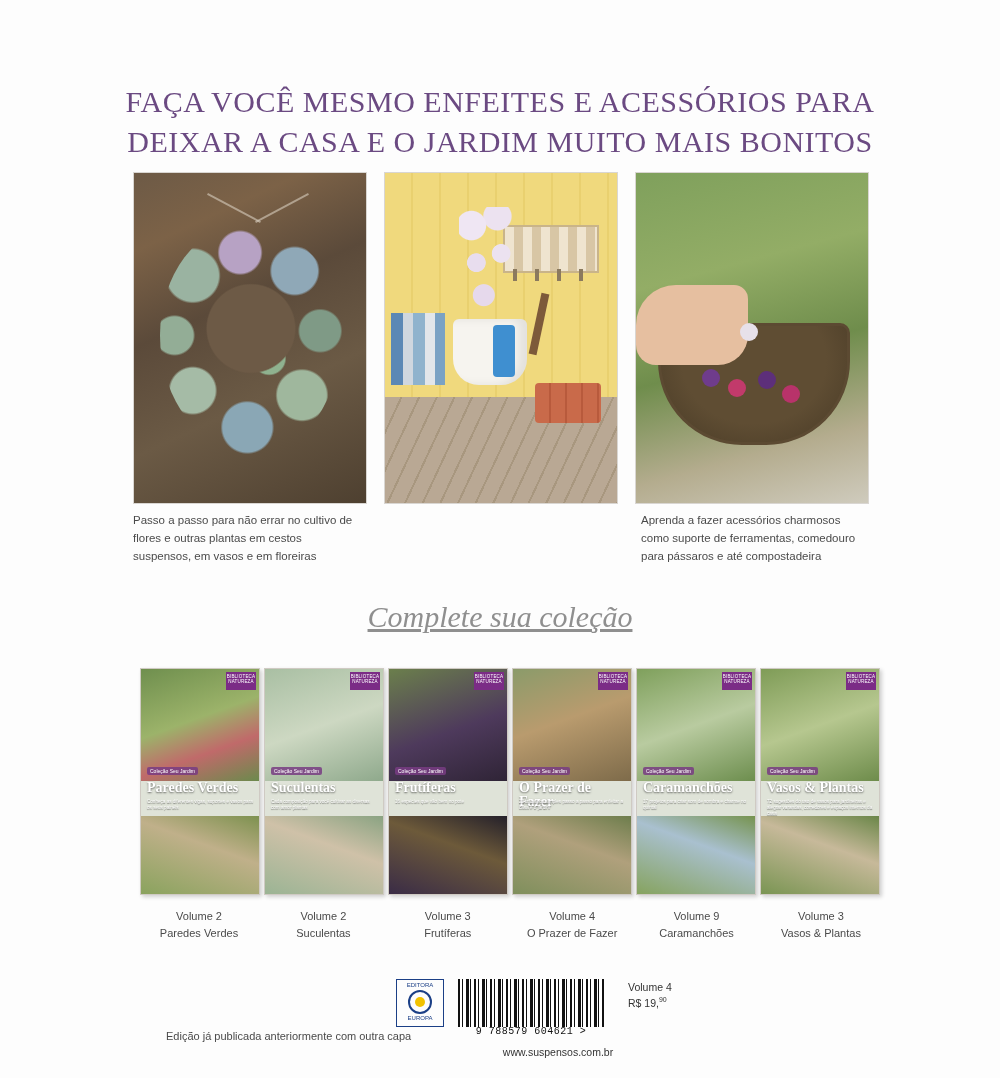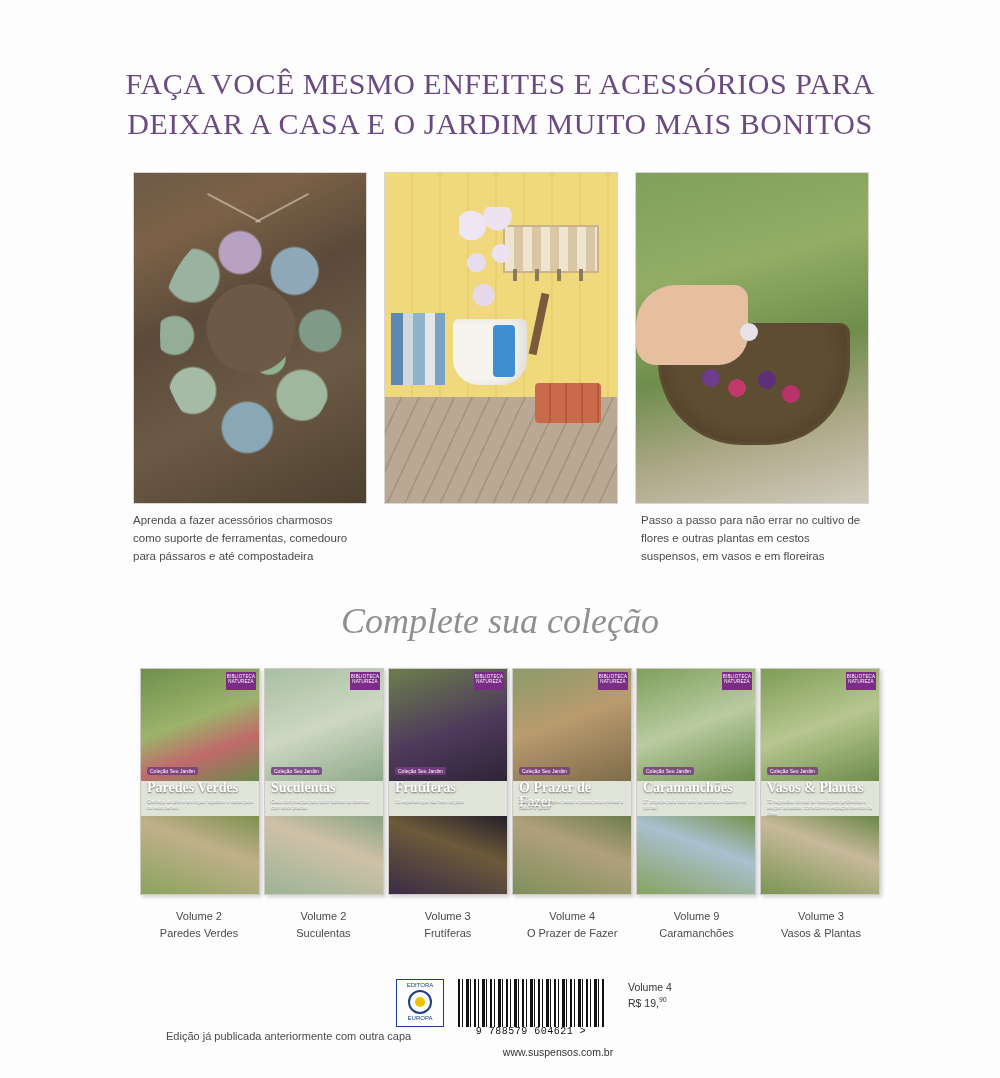--- a/index.html
+++ b/index.html
@@ -11,21 +11,21 @@
     overflow:hidden;
     position:relative;
   }
   .page{
     position:absolute;inset:0;
     background:#fdfdfd;
   }
   
   .headline{
     position:absolute;
-    left:120px;top:64px;width:760px;
+    left:120px;top:82px;width:760px;
     text-align:center;
     font-family:"Liberation Serif", serif;
     font-size:30px;
     letter-spacing:0.5px;
     line-height:1.32;
     color:#6b4a82;
     font-weight:400;
   }
   
   .photos{
@@ -97,21 +97,21 @@
     position:absolute;left:133px;top:512px;width:736px;
     display:flex;justify-content:space-between;
   }
   .caption{
     width:228px;font-size:11.5px;line-height:1.55;color:#4a4a4a;
   }
   
   .collection-title{
     position:absolute;left:0;top:600px;width:1000px;text-align:center;
     font-family:"Liberation Serif", serif;
-    font-style:italic;font-size:36px;color:#8f8f8f;
+    font-style:italic;font-size:30px;color:#8f8f8f;text-decoration:underline;
   }
   
   .books-row{
     position:absolute;left:140px;top:660px;width:740px;height:235px;
     display:flex;justify-content:space-between;align-items:flex-end;
   }
   .book{
     width:118px;height:225px;position:relative;
     border:1px solid #cfcac3;
     box-shadow:2px 2px 4px rgba(0,0,0,.18);
@@ -235,22 +235,22 @@
       <div class="hands"></div>
       <div class="flower" style="left:66px;top:196px;background:#6f3c8c"></div>
       <div class="flower" style="left:92px;top:206px;background:#c23a6b"></div>
       <div class="flower" style="left:122px;top:198px;background:#5d2f7a"></div>
       <div class="flower" style="left:146px;top:212px;background:#b8336a"></div>
       <div class="flower" style="left:104px;top:150px;background:#e7e1ea"></div>
     </div>
   </div>
 
   <div class="captions">
+    <div class="caption">Passo a passo para não errar no cultivo de flores e outras plantas em cestos suspensos, em vasos e em floreiras</div>
     <div class="caption">Aprenda a fazer acessórios charmosos como suporte de ferramentas, comedouro para pássaros e até compostadeira</div>
-    <div class="caption">Passo a passo para não errar no cultivo de flores e outras plantas em cestos suspensos, em vasos e em floreiras</div>
   </div>
 
   <div class="collection-title">Complete sua coleção</div>
 
   <div class="books-row">
     <div class="book b1">
       <div class="topimg"></div>
         <div class="botimg"></div>
       <div class="badge">BIBLIOTECA NATUREZA</div>
       <div class="tagline">Coleção Seu Jardim</div>

